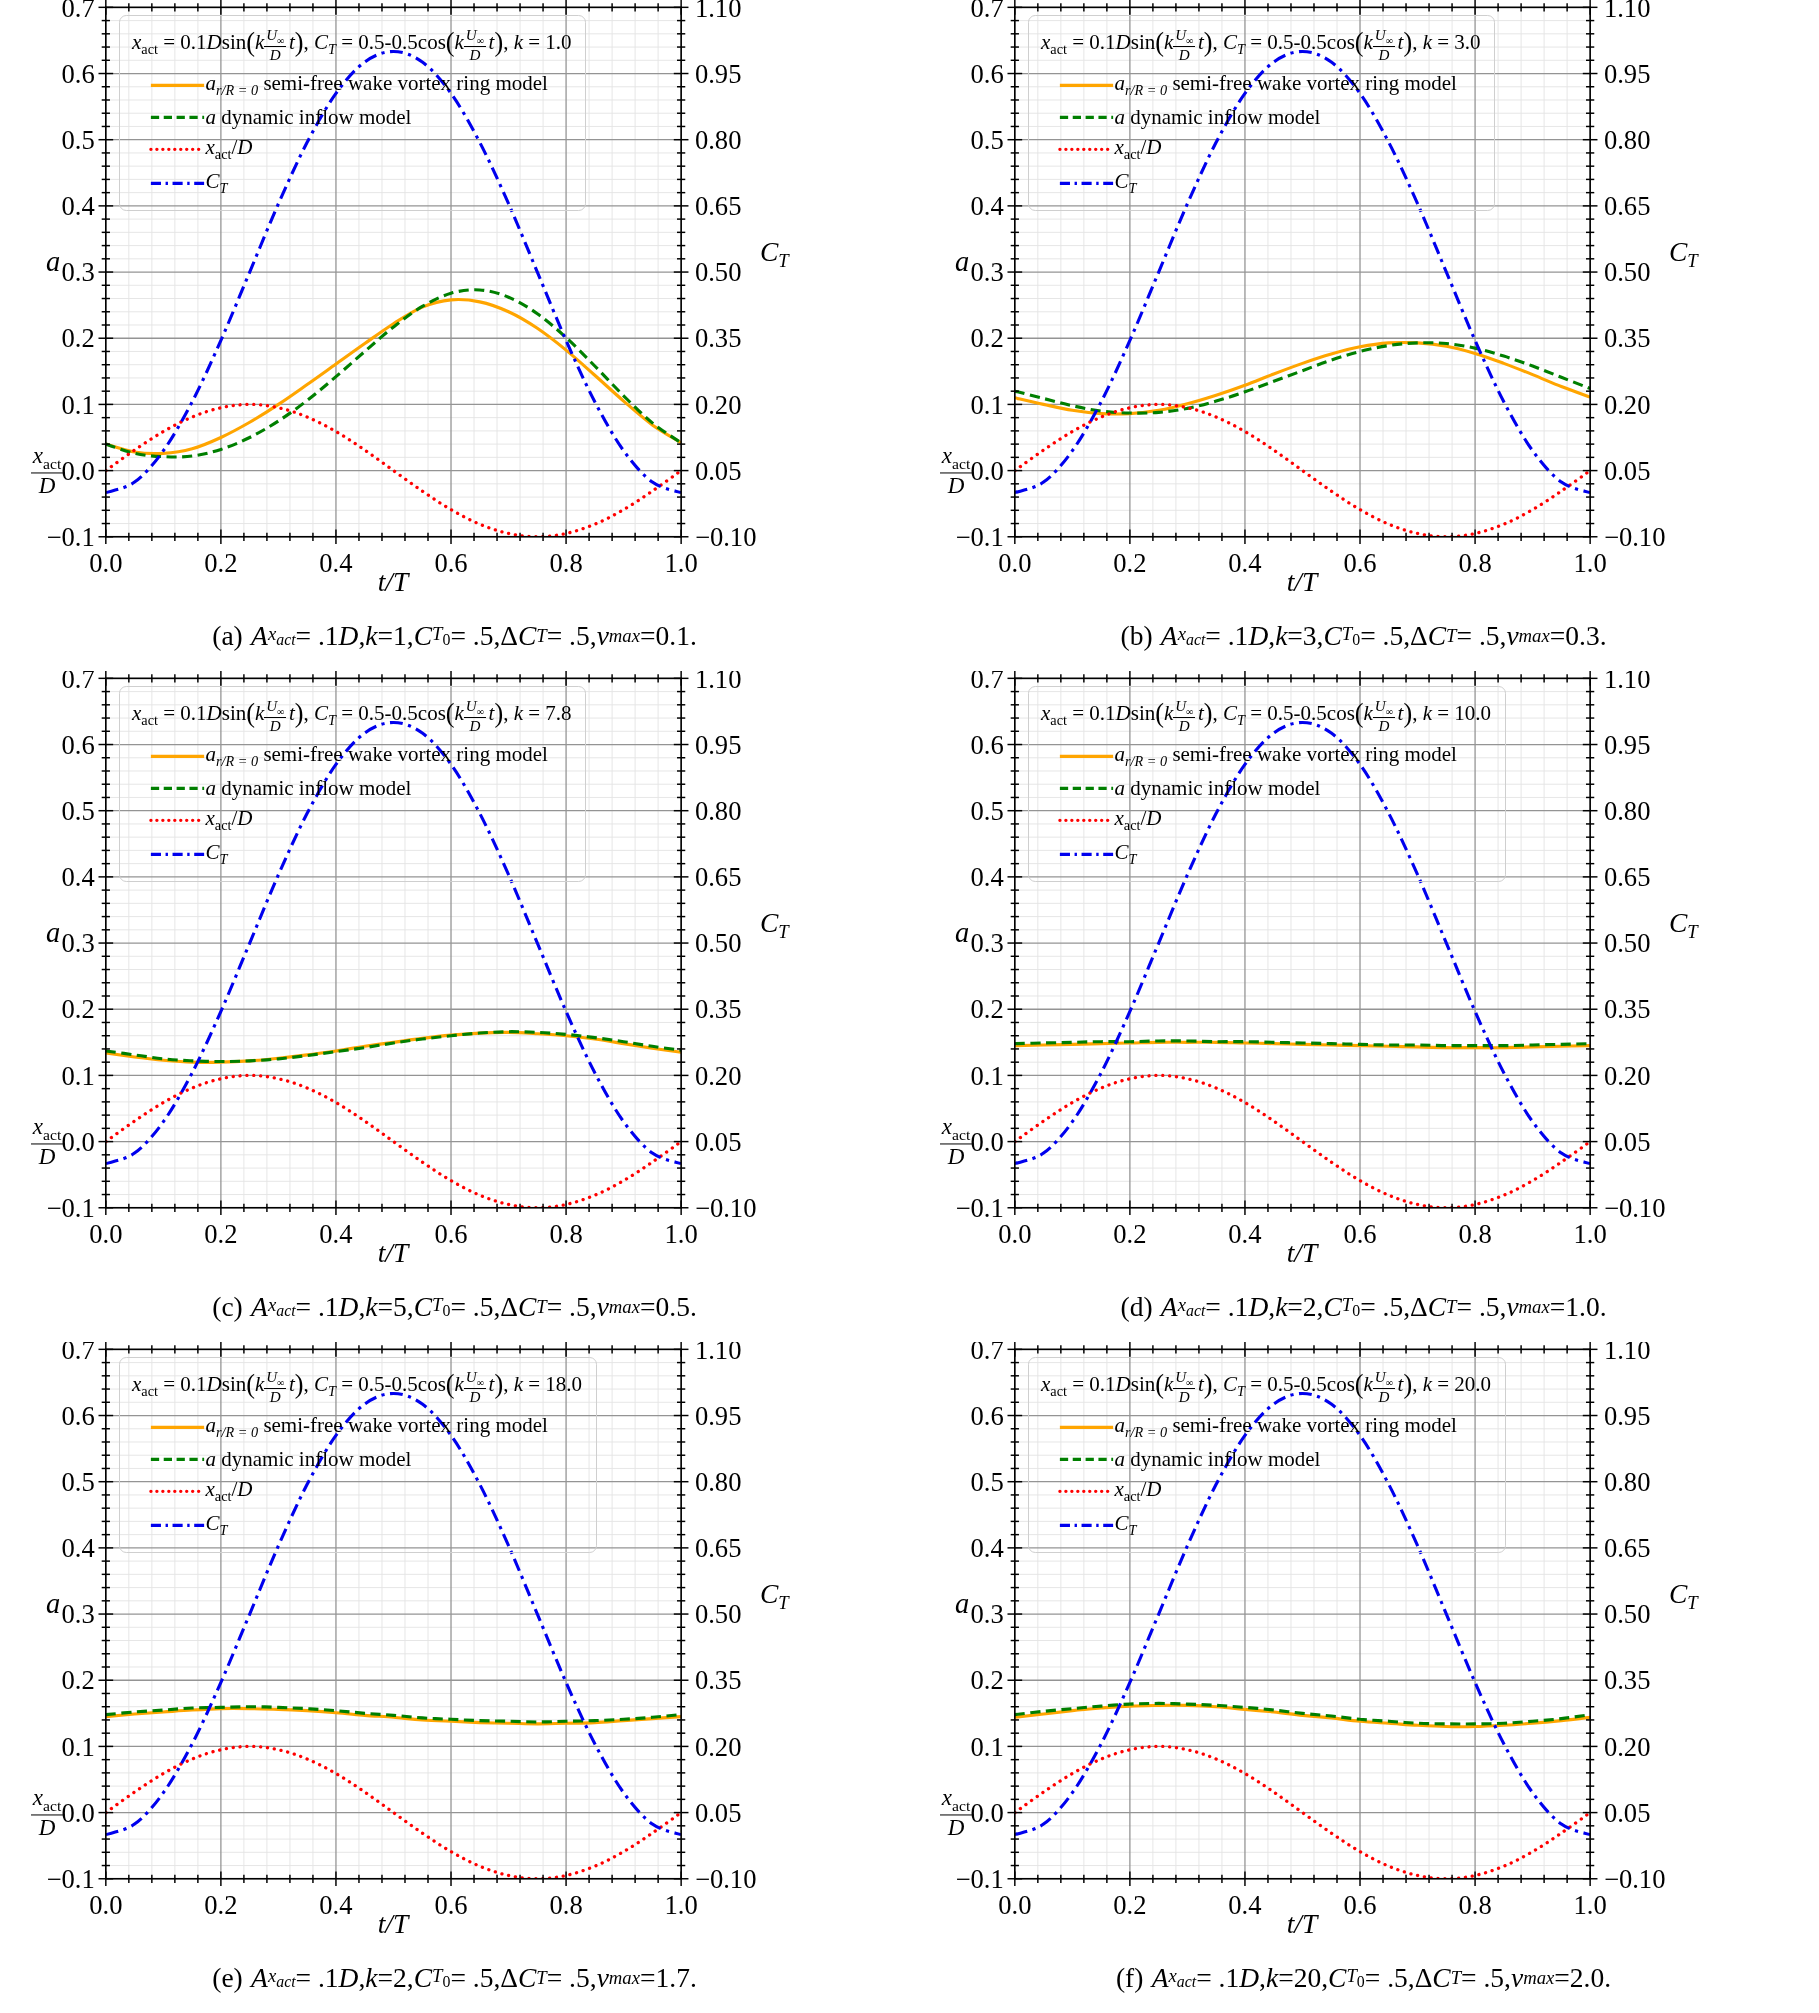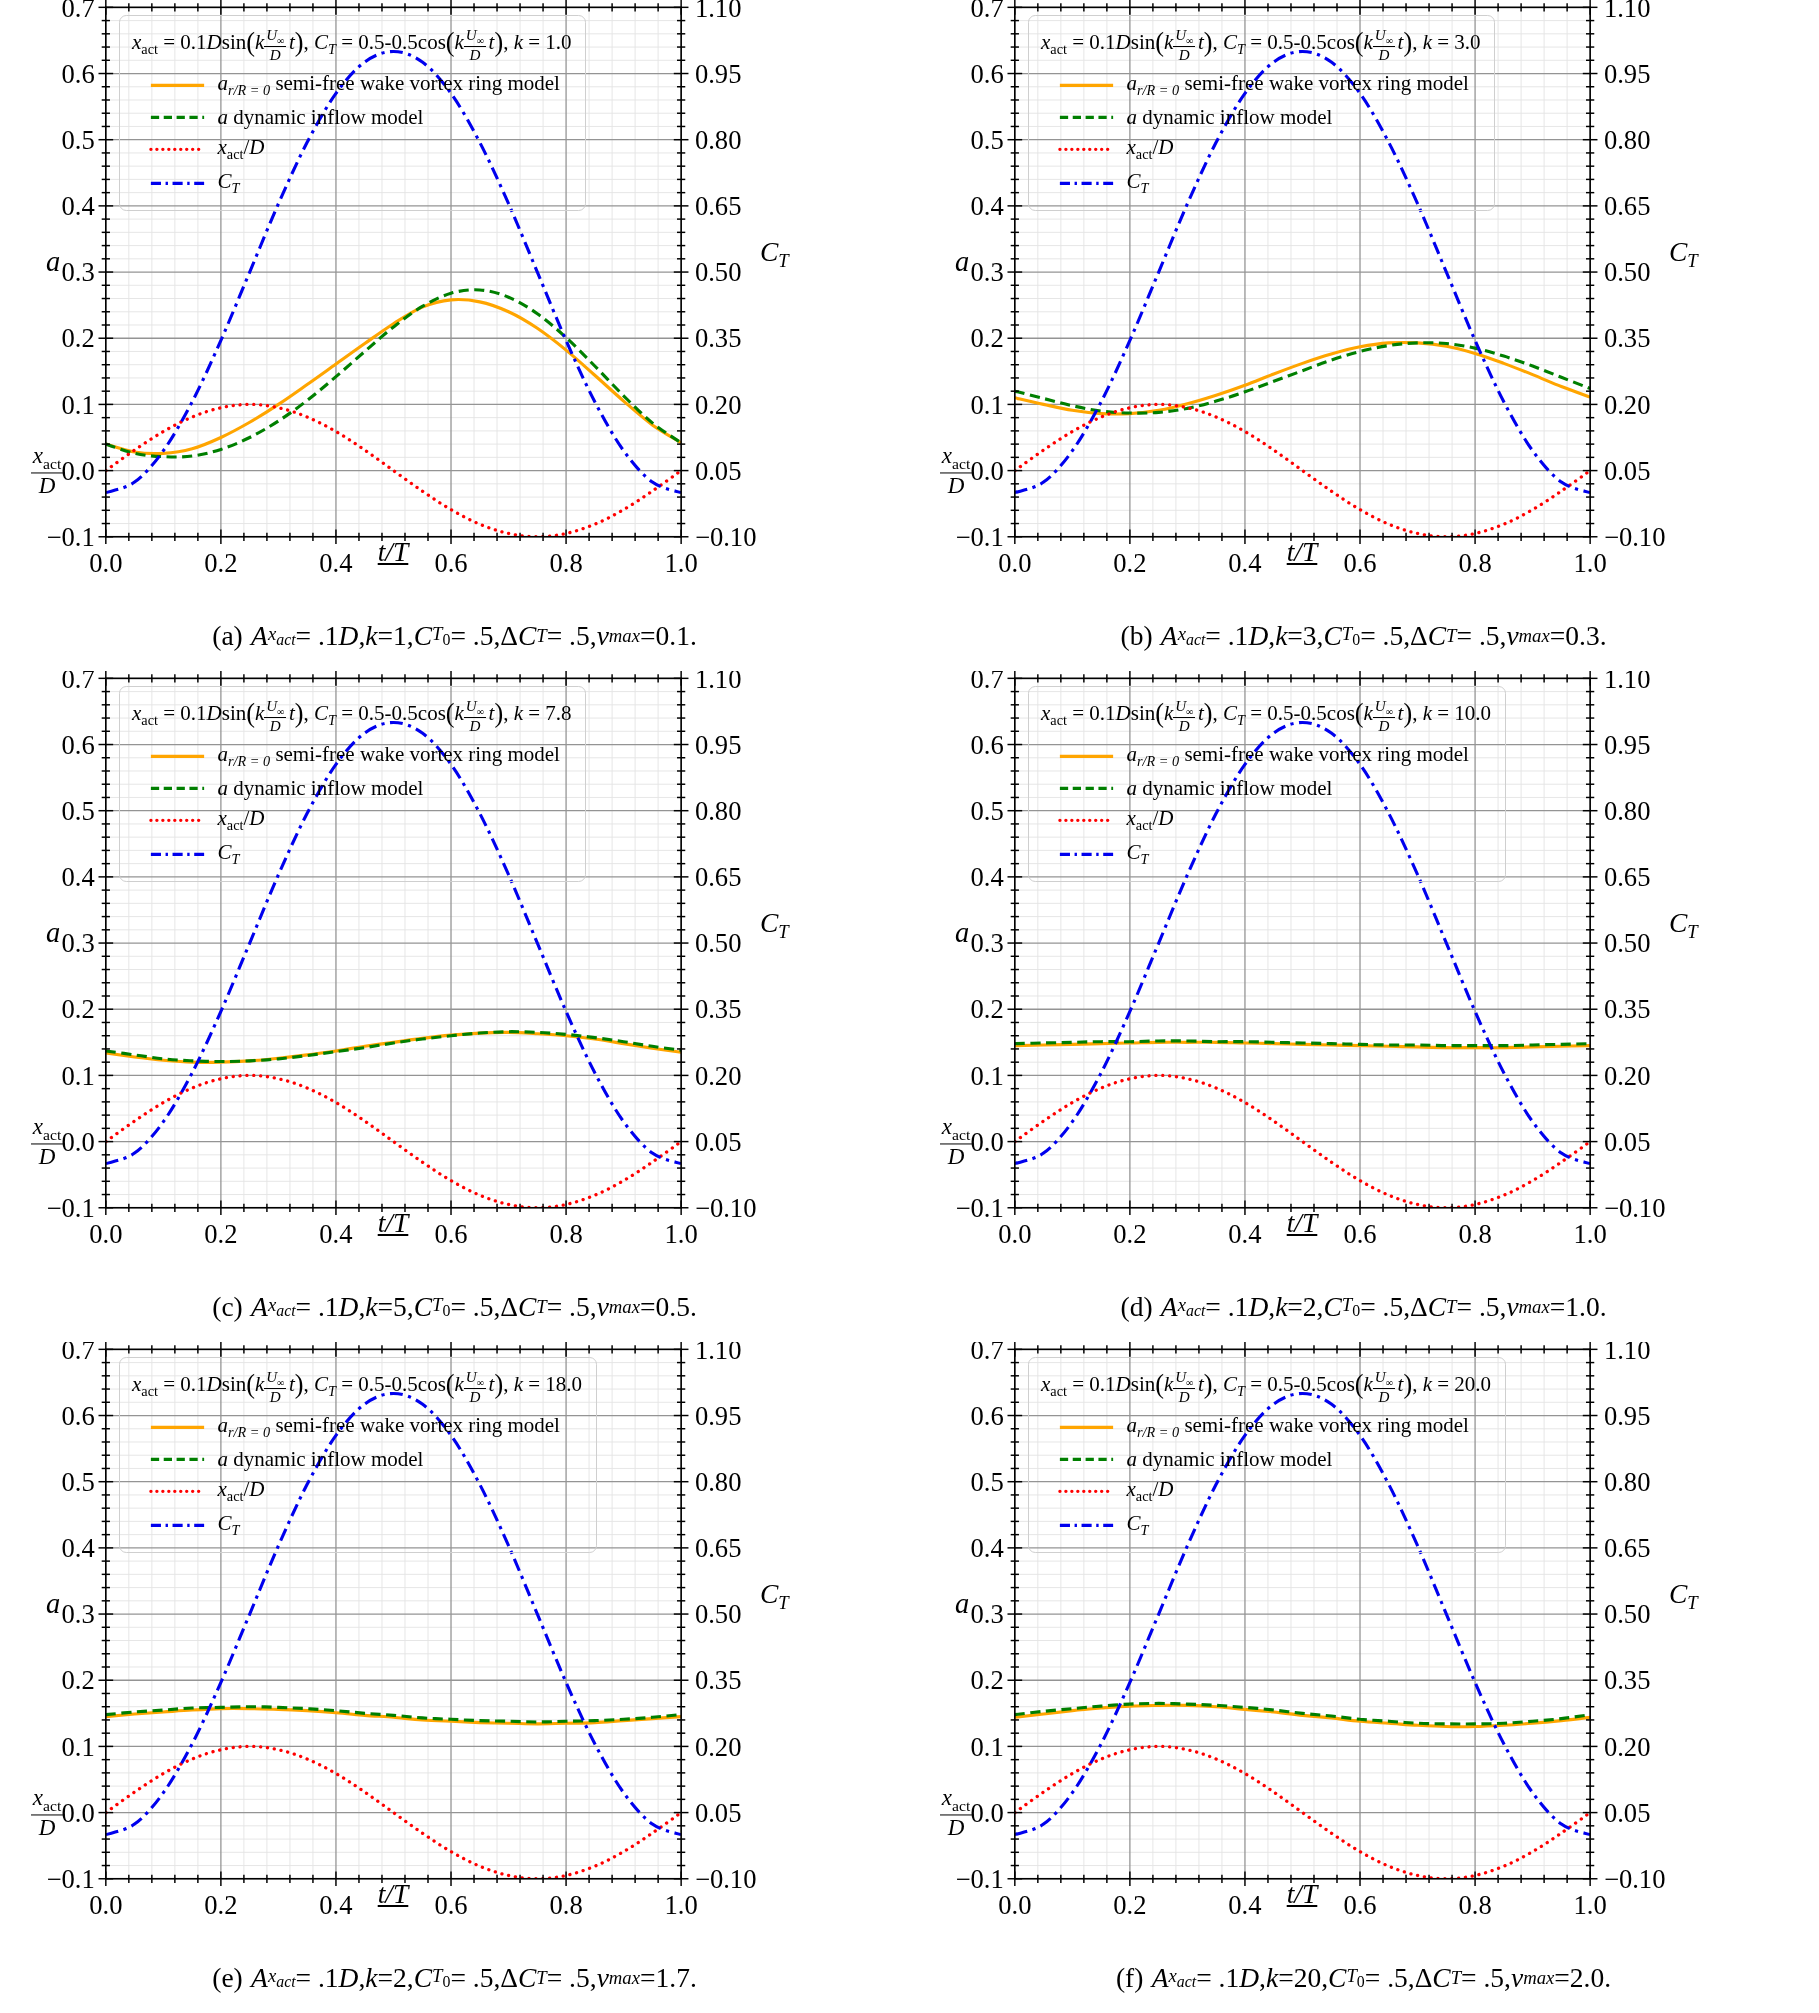--- a/index.html
+++ b/index.html
@@ -16,37 +16,37 @@
   .c-xact{fill:none;stroke-width:3.6;stroke-dasharray:0.1 7.4;stroke-linecap:round;}
   .c-ct{fill:none;stroke-width:3.4;stroke-dasharray:14 6 3.5 6;}
   .s-vortex{fill:none;stroke-width:3.4;}
   .s-dynamic{fill:none;stroke-width:3.4;stroke-dasharray:9 5;}
   .s-xact{fill:none;stroke-width:3.6;stroke-dasharray:0.1 6.4;stroke-linecap:round;}
   .s-ct{fill:none;stroke-width:3.4;stroke-dasharray:11 5 2.6 5;}
   
   .legend{position:absolute;left:119px;top:14.7px;z-index:2;
           border:1.4px solid #cfcfcf;border-radius:7.3px;padding:4.6px 13.8px 7.3px 12px;}
   .legend-title{font-size:21px;line-height:1.7;text-align:center;white-space:nowrap;margin:0.9px 0 1.8px;}
-  .legend-entry{display:flex;align-items:center;gap:12px;font-size:21px;white-space:nowrap;margin:5.5px 0 5.5px 16.5px;}
+  .legend-entry{display:flex;align-items:center;gap:0;font-size:21px;white-space:nowrap;margin:5.5px 0 5.5px 16.5px;}
   .sample{flex:0 0 57px;}
   sub{font-size:0.68em;}
   sub sub{font-size:0.85em;}
   i{font-style:italic;}
   .frac{display:inline-flex;flex-direction:column;align-items:center;vertical-align:middle;
         font-size:0.72em;line-height:1.1;position:relative;top:0.05em;}
   .frac .num{border-bottom:1.8px solid #000;padding:0 1.8px;}
   .frac .den{padding:0 1.8px;}
   .bigp{font-size:1.25em;vertical-align:-0.08em;}
   .tpad{margin-left:2.8px;}
   
   .ylab-a{position:absolute;left:46px;top:262px;transform:translateY(-50%);font-size:28.5px;font-style:italic;}
   .ylab-frac{position:absolute;left:31px;top:471px;transform:translateY(-50%);font-size:23px;}
   .ylab-frac .frac{font-size:1em;top:0;}
   .ylab-ct{position:absolute;left:760px;top:254px;transform:translateY(-50%);font-size:27.5px;}
-  .xlab{position:absolute;left:393px;top:536px;transform:translateX(-50%);font-size:27.5px;font-style:italic;text-decoration:underline;}
+  .xlab{position:absolute;left:393px;top:566px;transform:translateX(-50%);font-size:27.5px;font-style:italic;}
   .caption{height:70px;display:flex;align-items:center;justify-content:center;
            font-size:27.5px;white-space:nowrap;}
   .caption .sp{margin-right:8.3px;}
 </style>
 </head>
 <body>
 
 <div id="figure">
   <div class="panel">
     <div class="plot-wrap">

